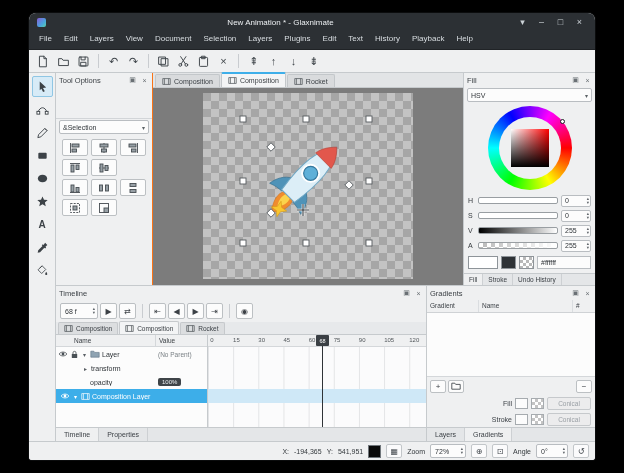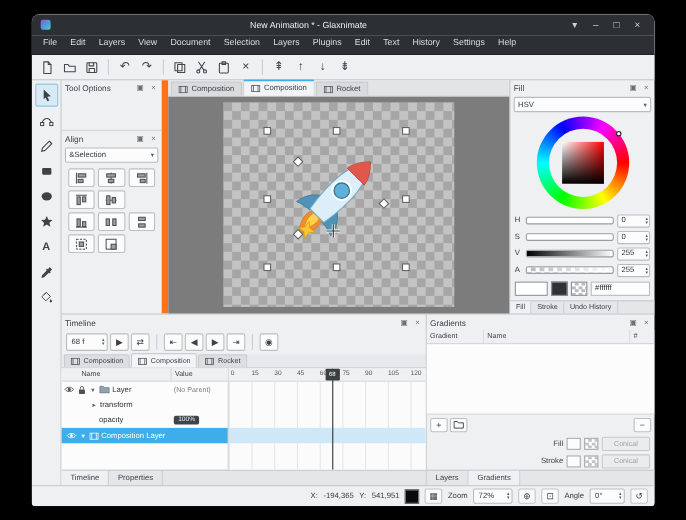--- a/index.html
+++ b/index.html
@@ -34,21 +34,21 @@
 .tool.sel{background:#d7ebf7;border-color:#8fc6e4}
 svg.tic{width:13px;height:13px}
 .main-col{flex:1;display:flex;flex-direction:column;min-width:0}
 .upper{height:212px;display:flex;min-height:0;flex:0 0 auto}
 
 .panel-h{height:14px;display:flex;align-items:center;padding:0 3px;font-size:7.5px;
   color:#3a3f44;gap:3px;flex:0 0 auto}
 .ph-title{flex:1;white-space:nowrap;overflow:hidden}
 .ph-ic{font-size:7px;color:#6a7075;width:9px;text-align:center}
 
-.left-panels{width:97px;display:flex;flex-direction:column;border-right:6px solid #f97316;flex:0 0 auto}
+.left-panels{width:97px;display:flex;flex-direction:column;border-right:1px solid #f97316;flex:0 0 auto}
 .tool-options{height:46px;border-bottom:1px solid #d2d5d8;display:flex;flex-direction:column}
 .align-panel{flex:1;display:flex;flex-direction:column;min-height:0}
 .combo{height:14px;margin:1px 3px;background:#fcfcfc;border:1px solid #b9bdc1;border-radius:2px;
   display:flex;align-items:center;padding:0 3px;font-size:7px;color:#31363a;flex:0 0 auto}
 .combo .caret{margin-left:auto;font-size:6px;color:#5c6266}
 .align-grid{display:grid;grid-template-columns:repeat(3,1fr);gap:3px;padding:4px 6px}
 .abtn{height:17px;background:#fcfcfc;border:1px solid #bcc0c3;border-radius:2px;
   display:flex;align-items:center;justify-content:center}
 svg.aic{width:12px;height:12px;stroke:#464c51;fill:#98a0a6;stroke-width:.9}
 .ghost{visibility:hidden}
@@ -131,21 +131,21 @@
   background:linear-gradient(to right,#e3e4e6 1px,transparent 1px) 0 0/11.54% 100%}
 .trk{height:14px}
 .trk.sel{background:#cfe8f7}
 .playhead{position:absolute;top:0;bottom:0;left:52.3%;width:1px;background:#2f3337}
 .ph-marker{position:absolute;top:0;left:calc(52.3% - 6px);width:13px;height:11px;background:#3a3f44;
   color:#fff;font-size:5.5px;display:flex;align-items:center;justify-content:center;border-radius:1px}
 .tl-bottom{height:14px;display:flex;background:#e4e6e8;border-top:1px solid #c6cacd;flex:0 0 auto}
 .btab{padding:2px 8px;font-size:7px;color:#3c4146;border-right:1px solid #cdd0d3;display:flex;align-items:center}
 .btab.act{background:#eff0f1}
 
-.gr-wrap{width:208px;border-left:1px solid #c6cacd;display:flex;flex-direction:column;flex:0 0 auto}
+.gr-wrap{width:169px;border-left:1px solid #c6cacd;display:flex;flex-direction:column;flex:0 0 auto}
 .gr-th{display:flex;height:13px;background:#eff0f1;border-bottom:1px solid #cfd2d5;font-size:6.5px;color:#3c4146}
 .gr-th div{padding:2px 3px}
 .gc1{width:52px;border-right:1px solid #dadde0}
 .gc2{flex:1;border-right:1px solid #dadde0}
 .gc3{width:22px}
 .gr-list{flex:1;background:#fcfcfc;border-bottom:1px solid #d4d7da}
 .gr-btnrow{display:flex;gap:2px;padding:2px 3px;align-items:center;height:18px}
 .gbtn{width:16px;height:13px;background:#fcfcfc;border:1px solid #bcc0c3;border-radius:2px;
   display:flex;align-items:center;justify-content:center;font-size:8px;color:#3c4146}
 .gr-row{display:flex;align-items:center;gap:3px;padding:1px 4px;font-size:7px;color:#3c4146;
@@ -182,21 +182,21 @@
     <span class="menu-item">Edit</span>
     <span class="menu-item">Layers</span>
     <span class="menu-item">View</span>
     <span class="menu-item">Document</span>
     <span class="menu-item">Selection</span>
     <span class="menu-item">Layers</span>
     <span class="menu-item">Plugins</span>
     <span class="menu-item">Edit</span>
     <span class="menu-item">Text</span>
     <span class="menu-item">History</span>
-    <span class="menu-item">Settings</span>
+    <span class="menu-item">Playback</span>
     <span class="menu-item">Help</span>
   </div>
 
   <div class="toolbar">
     <span class="tbtn">
         <svg class="ic" viewBox="0 0 16 16">
           <path d="M3.5 1.5h5l3 3v10h-8z"></path>
           <path d="M8.5 1.5v3h3"></path>
         </svg>
       </span>
@@ -301,25 +301,20 @@
 
         <div class="left-panels">
           <div class="tool-options">
             <div class="panel-h">
               <span class="ph-title">Tool Options</span>
               <span class="ph-ic">▣</span>
               <span class="ph-ic">×</span>
             </div>
           </div>
           <div class="align-panel">
-            <div class="panel-h">
-              <span class="ph-title">Align</span>
-              <span class="ph-ic">▣</span>
-              <span class="ph-ic">×</span>
-            </div>
             <div class="combo">
               <span>&amp;Selection</span>
               <span class="caret">▾</span>
             </div>
             <div class="align-grid">
               <span class="abtn">
                   <svg class="aic" viewBox="0 0 12 12">
                     <line x1="1.5" y1="1" x2="1.5" y2="11"></line>
                     <rect x="3" y="2" width="7" height="3"></rect>
                     <rect x="3" y="7" width="4.5" height="3"></rect>

